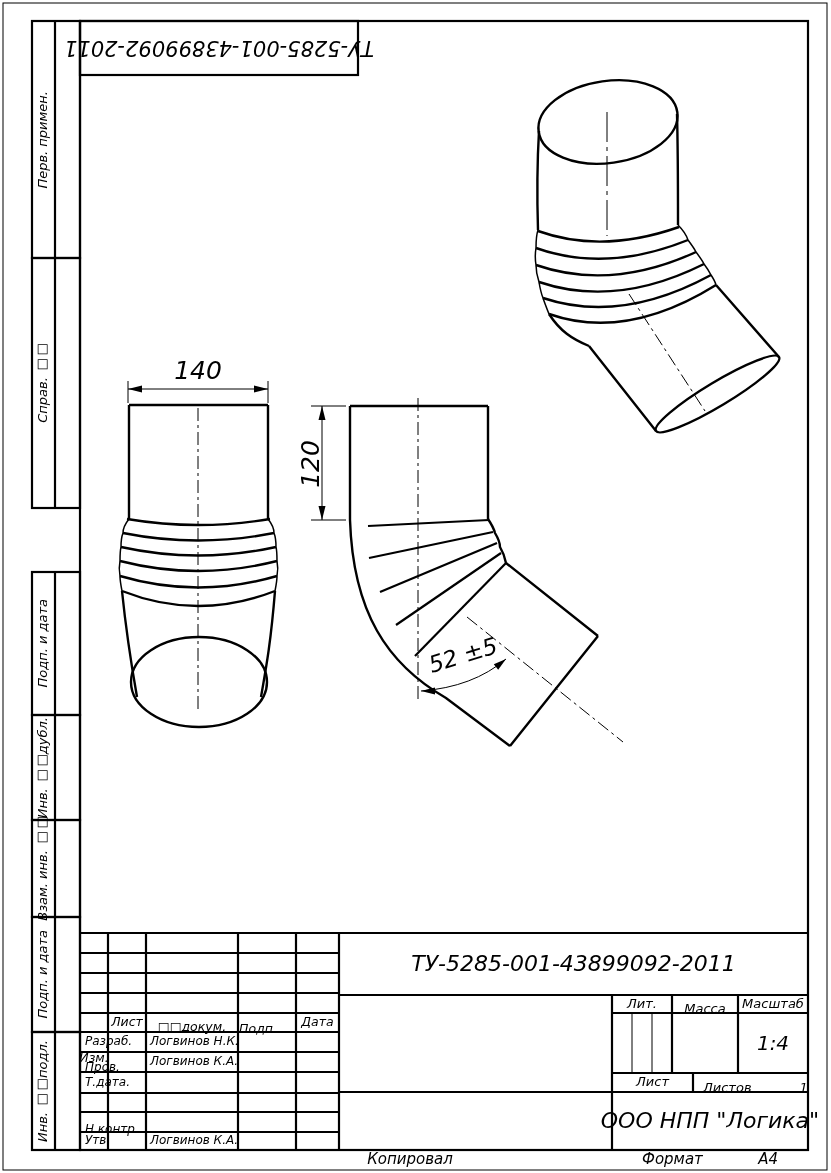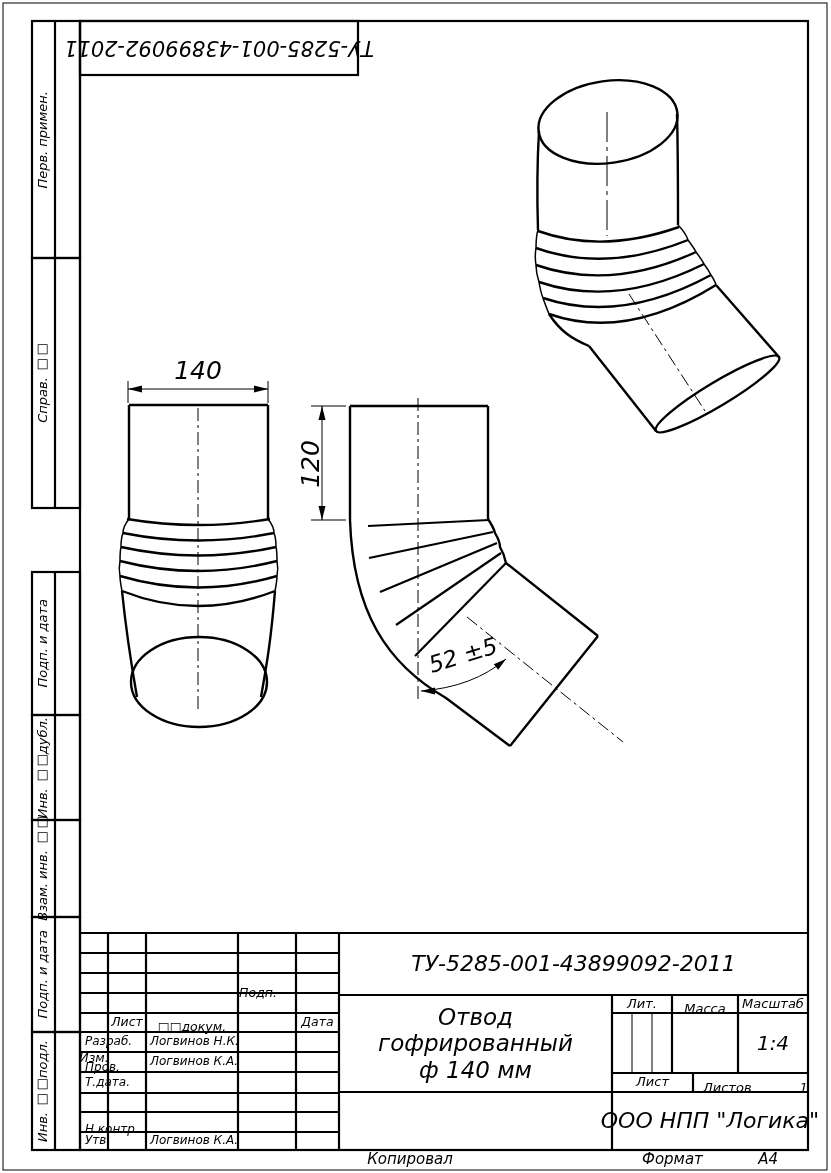--- a/index.html
+++ b/index.html
@@ -161,41 +161,37 @@
       <span>Инв. □□подл.</span>
     </div>
 
   <div class="txt dim" style="left:158px;top:356px;width:80px;height:30px;">140</div>
   <div class="txt dim" style="left:276px;top:428px;width:70px;height:72px;transform:rotate(-90deg);">120</div>
   <div class="txt dim" style="left:415px;top:634px;width:96px;height:42px;transform:rotate(-17deg);font-size:23px;">52 ±5</div>
 
   <div class="txt tiny" style="left:80px;top:1013px;width:28px;height:19px;margin-top:36px;">Изм.</div>
   <div class="txt tiny" style="left:108px;top:1013px;width:38px;height:19px;">Лист</div>
   <div class="txt tiny" style="left:146px;top:1013px;width:92px;height:29px;">□□докум.</div>
-  <div class="txt tiny" style="left:238px;top:984px;width:40px;height:19px;border-radius:7px;">Подп.</div>
+  <div class="txt tiny" style="left:238px;top:1020px;width:40px;height:19px;border-radius:7px;">Подп.</div>
   <div class="txt tiny" style="left:296px;top:1013px;width:43px;height:19px;text-align:center;">Дата</div>
 
   <div class="txt left name-cell" style="left:82px;top:1032px;width:62px;height:20px;">Разраб.</div>
   <div class="txt left name-cell" style="left:147px;top:1032px;width:90px;height:20px;">Логвинов Н.К.</div>
   <div class="txt left name-cell" style="left:82px;top:1052px;width:62px;height:32px;">Пров.</div>
   <div class="txt left name-cell" style="left:147px;top:1052px;width:90px;height:20px;">Логвинов К.А.</div>
   <div class="txt left name-cell" style="left:82px;top:1072px;width:62px;height:21px;">Т.дата.</div>
   <div class="txt left name-cell" style="left:147px;top:1072px;width:90px;height:21px;"></div>
   <div class="txt left name-cell" style="left:82px;top:1093px;width:62px;height:19px;"></div>
   <div class="txt left name-cell" style="left:147px;top:1093px;width:90px;height:19px;"></div>
   <div class="txt left name-cell" style="left:82px;top:1112px;width:62px;height:36px;">Н.контр.</div>
   <div class="txt left name-cell" style="left:147px;top:1112px;width:90px;height:20px;"></div>
   <div class="txt left name-cell" style="left:82px;top:1132px;width:62px;height:18px;">Утв.</div>
   <div class="txt left name-cell" style="left:147px;top:1132px;width:90px;height:18px;">Логвинов К.А.</div>
 
   <div class="txt" style="left:339px;top:933px;width:469px;height:62px;font-size:22px;">ТУ-5285-001-43899092-2011</div>
-  <div class="txt center-2l" style="left:339px;top:995px;width:273px;height:97px;font-size:23px;">
-    <span>Отвод гофрированный</span>
-    <span>ф 140 мм</span>
-  </div>
   <div class="txt small" style="left:612px;top:995px;width:60px;height:18px;">Лит.</div>
   <div class="txt small" style="left:672px;top:995px;width:66px;height:28px;">Масса</div>
   <div class="txt small" style="left:738px;top:995px;width:70px;height:18px;">Масштаб</div>
   <div class="txt" style="left:738px;top:1013px;width:70px;height:60px;font-size:20px;">1:4</div>
   <div class="txt small" style="left:612px;top:1073px;width:81px;height:19px;">Лист</div>
   <div class="txt small" style="left:693px;top:1073px;width:115px;height:19px;justify-content:space-between;padding:12px 16px 0 10px;box-sizing:border-box;gap:48px;">
     <span>Листов</span>
     <span>1</span>
   </div>
   <div class="txt" style="left:612px;top:1092px;width:196px;height:58px;font-size:22px;">ООО НПП "Логика"</div>

